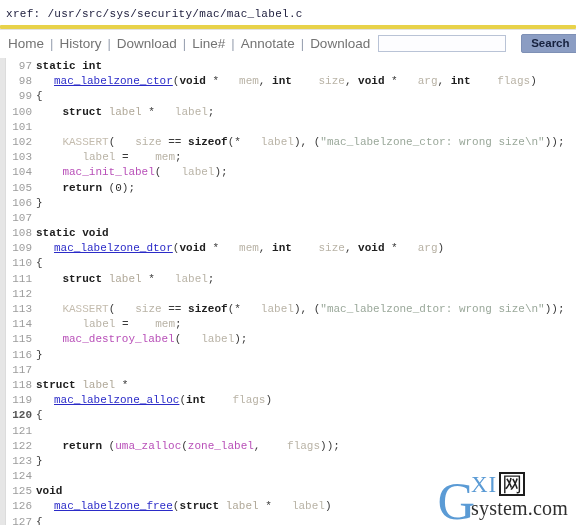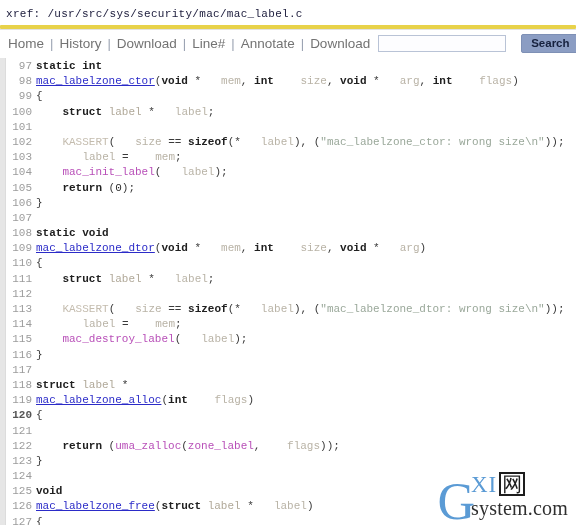--- a/index.html
+++ b/index.html
@@ -136,21 +136,21 @@
     text-align: right;
     color: #9c9c9c;
     padding-right: 4px;
     user-select: none;
   }
   .lno.bold { color: #555; font-weight: bold; }
 
   
   .c-plain  { color: #2a2a2a; }
   .c-kw     { color: #202020; font-weight: bold; }
-  .c-deflnk { color: #2b2bc8; text-decoration: underline; }
+  .c-deflnk { color: #2b2bc8; text-decoration: underline; margin-left: 18px; }
   .c-symlnk { color: #b84fb8; }
   .c-type   { color: #b0a898; }
   .c-var    { color: #b9b3a6; padding-left: 20px; }
   .c-str    { color: #9aa89a; }
   .c-macro  { color: #c4bcae; }
   .c-num    { color: #2a2a2a; }
   .c-punc   { color: #3a3a3a; }
 
   
   .watermark {

